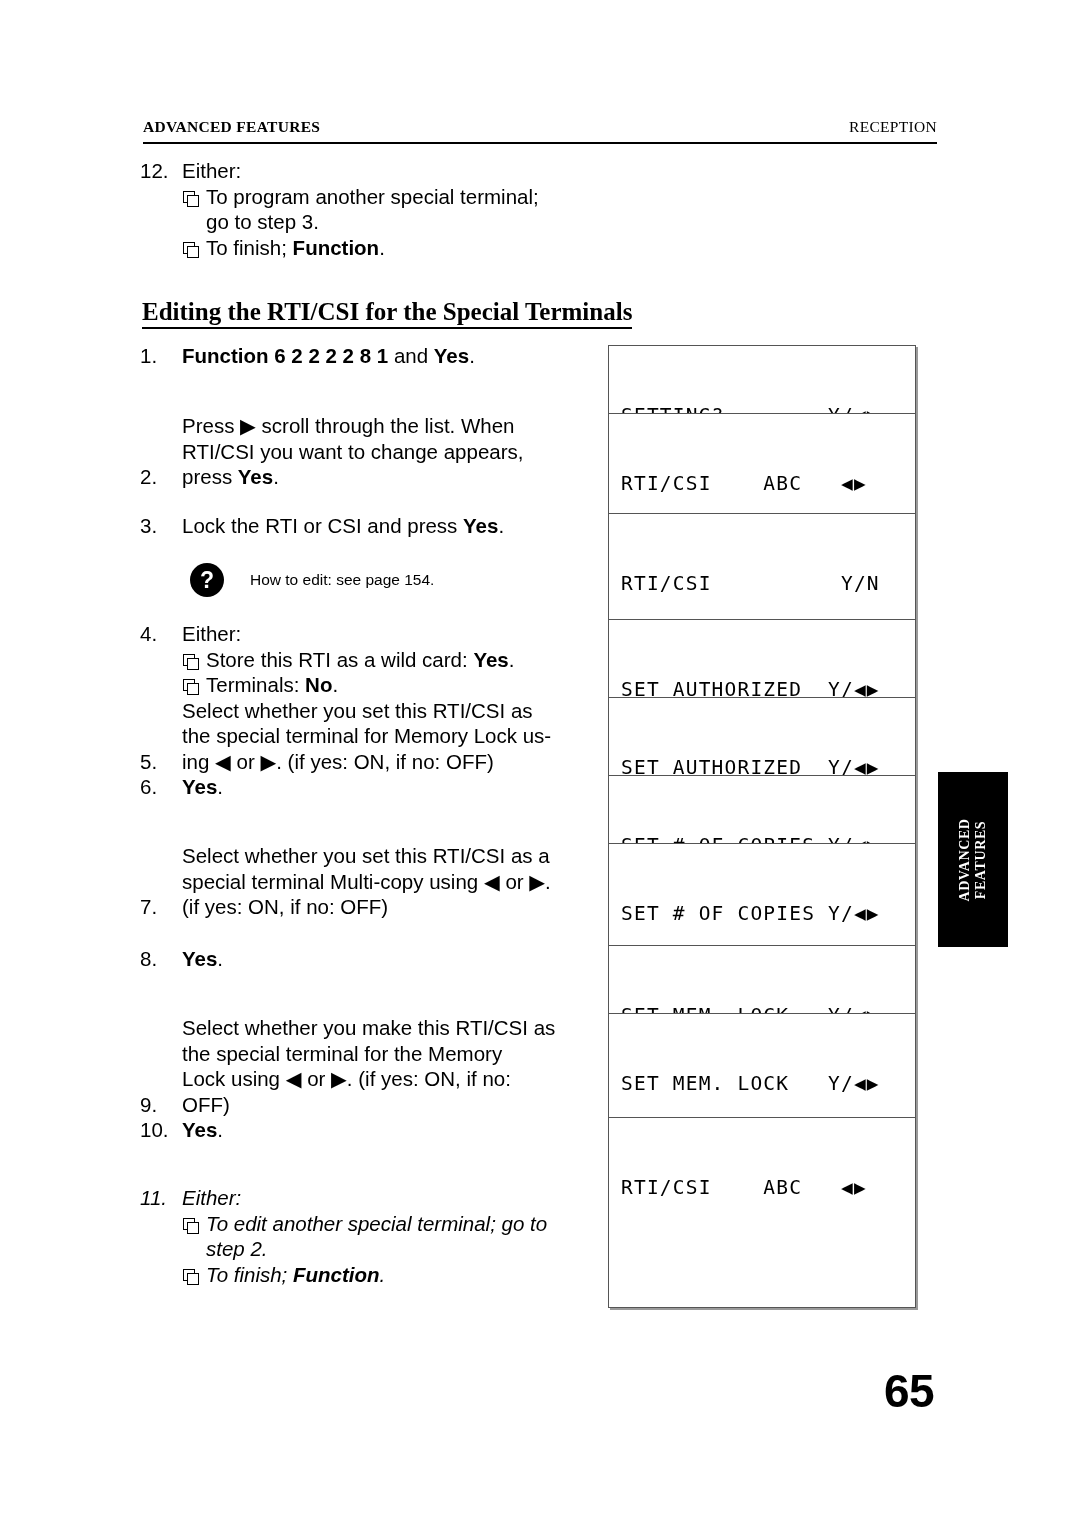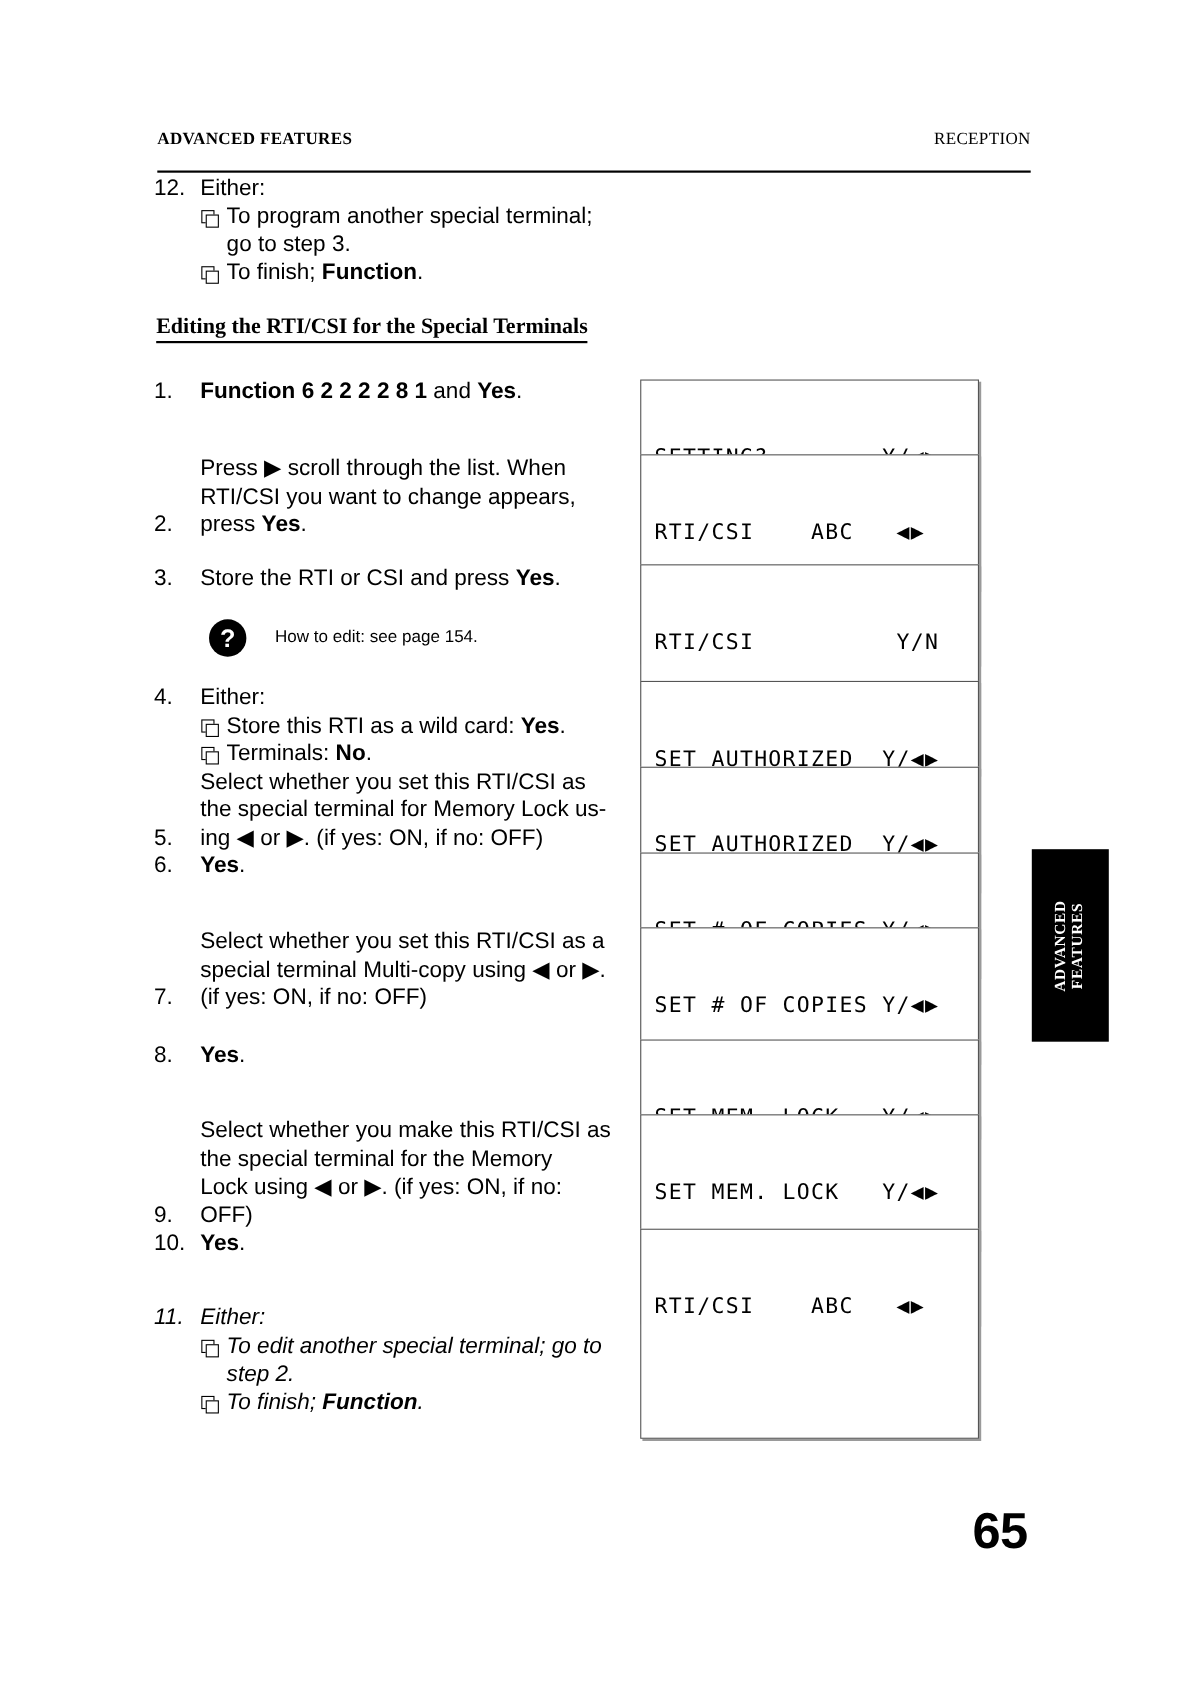--- a/index.html
+++ b/index.html
@@ -23,21 +23,21 @@
     top: 118px;
     width: 794px;
     display: flex;
     justify-content: space-between;
     align-items: flex-end;
     font-family: "Liberation Serif", serif;
     font-weight: bold;
     font-size: 15.5px;
     letter-spacing: 0.3px;
     border-bottom: 2.5px solid #000;
-    padding-bottom: 19px;
+    padding-bottom: 6px;
   }
   #page-header .hdr-right { font-weight: normal; }
 
   
   .steps-col {
     position: absolute;
     left: 140px;
     width: 430px;
     font-size: 20.5px;
     line-height: 25.5px;
@@ -85,24 +85,24 @@
     border: 1.6px solid #000;
     background: #fff;
   }
   .sub-text { flex: 1 1 auto; }
   .sub-cont { margin-left: 66px; }
 
   
   #section-heading {
     position: absolute;
     left: 142px;
-    top: 286px;
+    top: 298px;
     font-family: "Liberation Serif", serif;
     font-weight: bold;
-    font-size: 20px;
+    font-size: 25px;
     border-bottom: 2.2px solid #000;
     padding-bottom: 1px;
     white-space: nowrap;
   }
 
   
   #edit-note {
     position: absolute;
     left: 190px;
     top: 563px;
@@ -124,21 +124,21 @@
     flex: 0 0 34px;
   }
   #edit-note .note-text {
     margin-left: 26px;
     font-size: 15.5px;
   }
 
   
   .lcd {
     position: absolute;
-    left: 582px;
+    left: 608px;
     width: 308px;
     box-sizing: border-box;
     border: 1.6px solid #555;
     background: #fff;
     box-shadow: 2px 2px 0 0 #9a9a9a;
     padding: 7px 0 7px 12px;
     font-family: "DejaVu Sans Mono", monospace;
     font-size: 19.5px;
     line-height: 25px;
     letter-spacing: 1.2px;
@@ -225,21 +225,21 @@
       <span><span>Press </span><span>▶</span><span> scroll through the list. When</span></span><br>
       <span>RTI/CSI you want to change appears,</span><br>
       <span><span>press </span><span class="b">Yes</span><span>.</span></span>
     </span>
   </div>
 </div>
 
 <div class="steps-col" style="top:513px;">
   <div class="step">
     <span class="step-num">3.</span>
-    <span class="step-body"><span>Store the RTI or CSI and press </span><span class="b">Yes</span><span>.</span></span>
+    <span class="step-body"><span>Lock the RTI or CSI and press </span><span class="b">Yes</span><span>.</span></span>
   </div>
 </div>
 
 <div id="edit-note">
   <span class="qbadge">?</span>
   <span class="note-text">How to edit: see page 154.</span>
 </div>
 
 <div class="steps-col" style="top:621px;">
   <div class="step">

